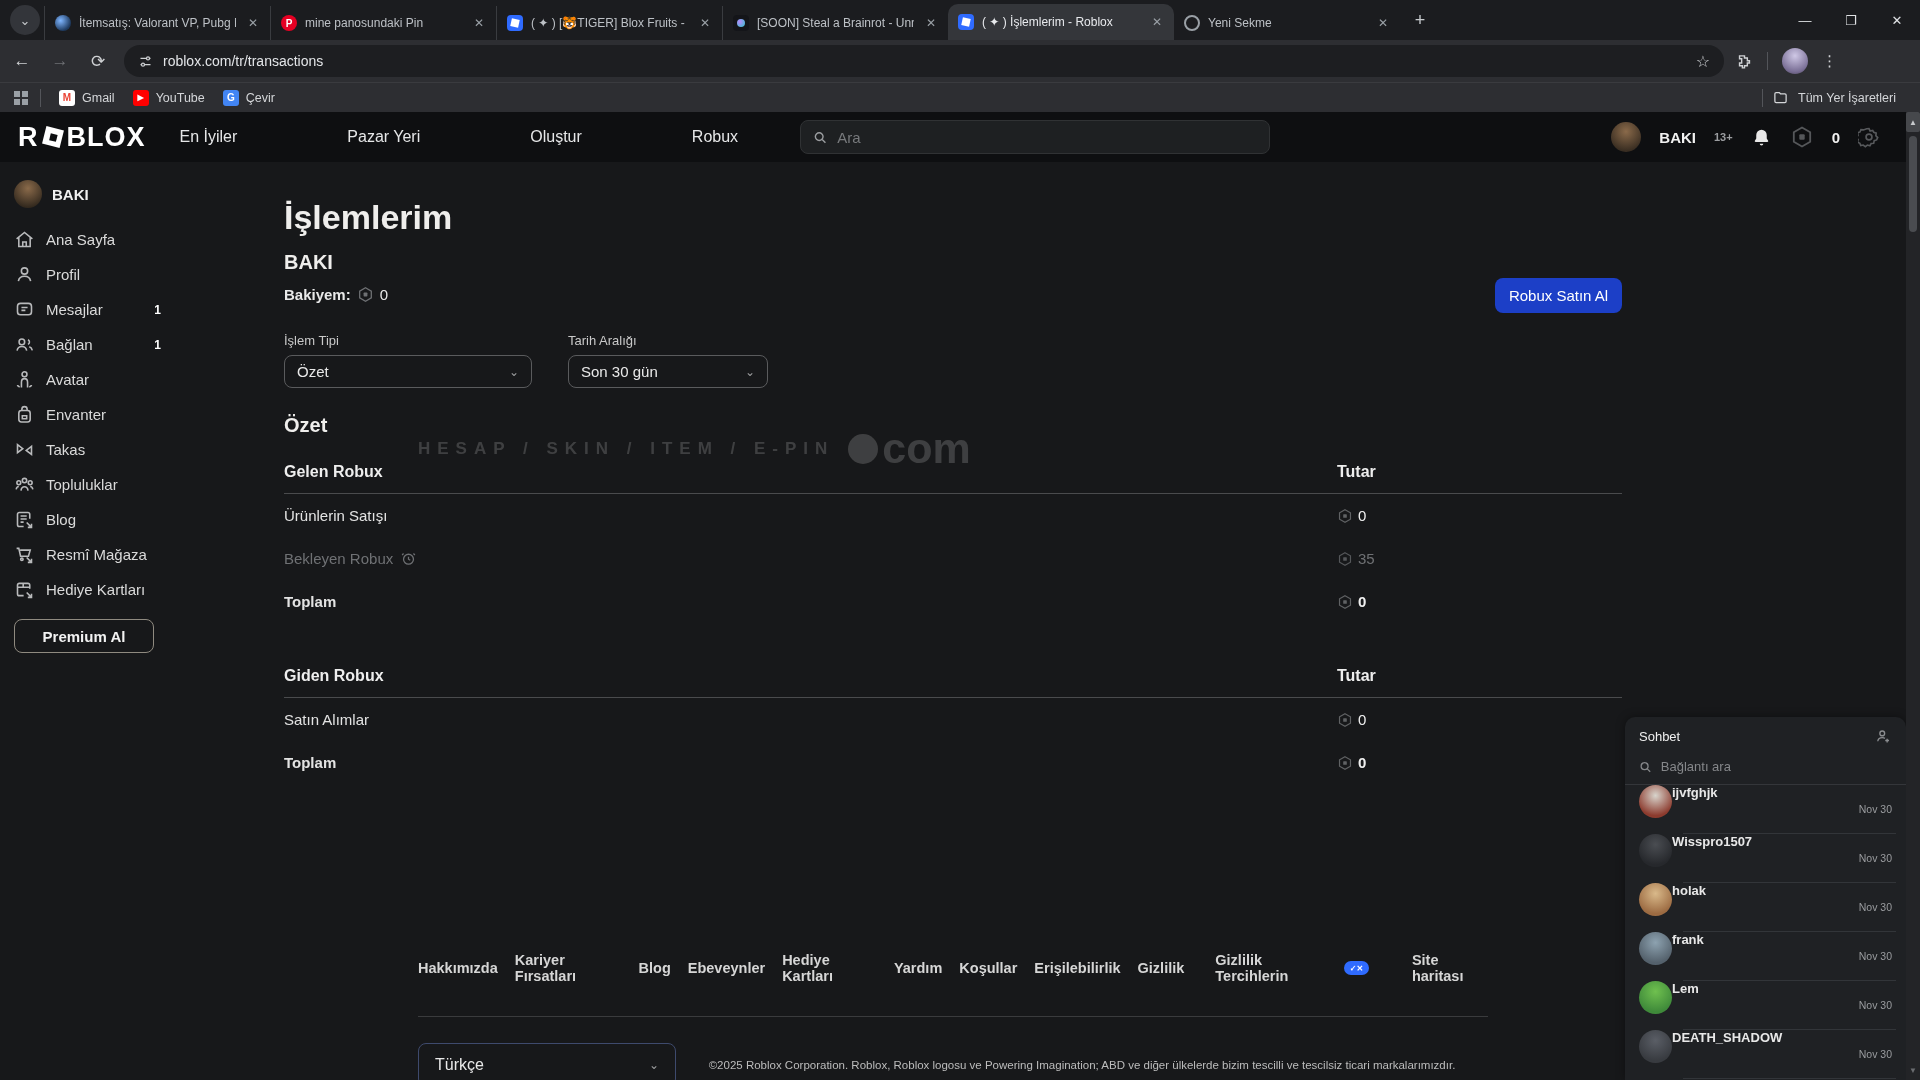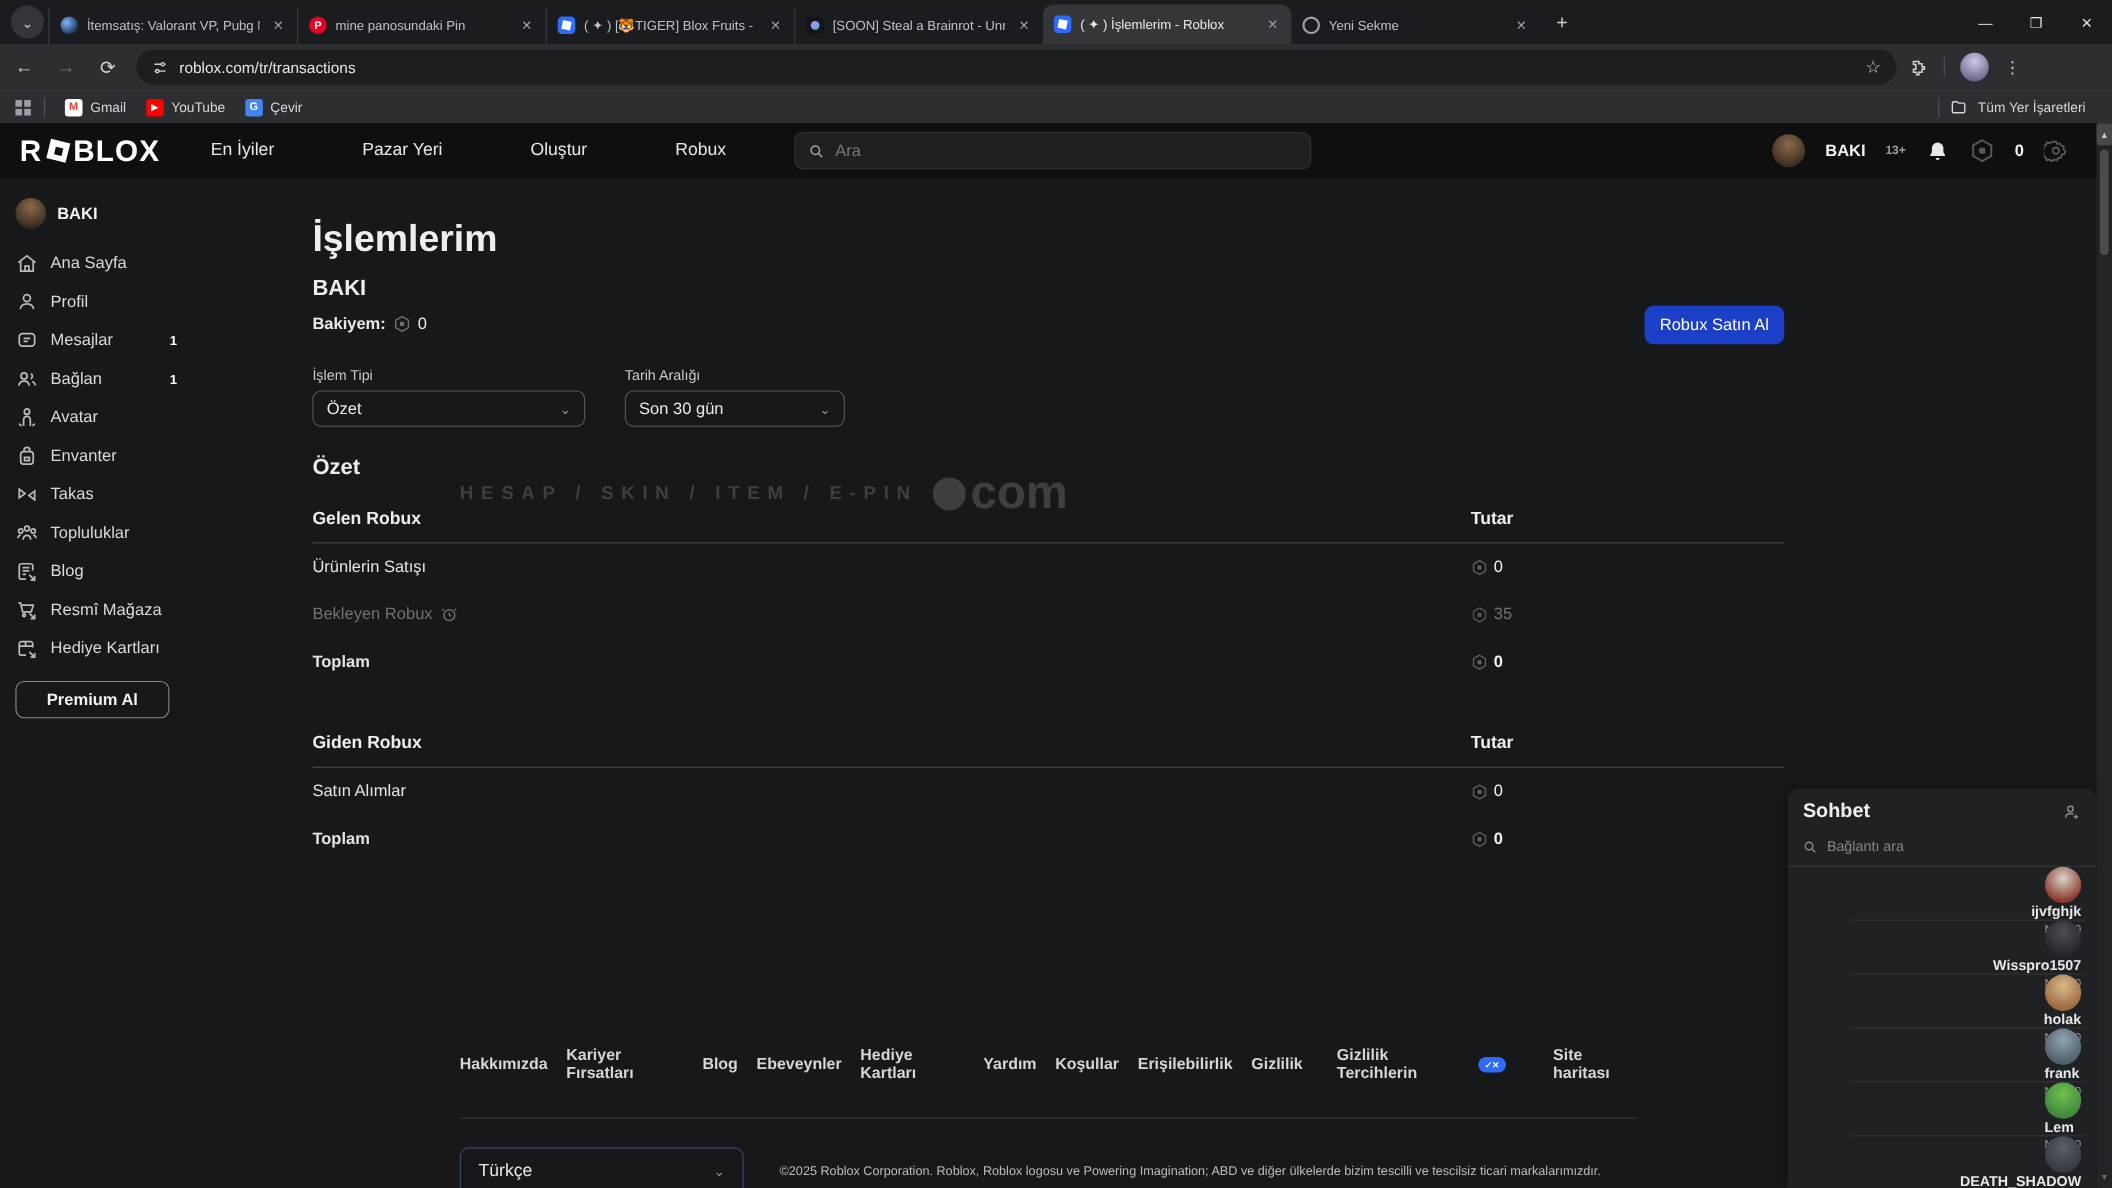--- a/index.html
+++ b/index.html
@@ -44,21 +44,21 @@
   .bm-tr { background:#4285f4; color:#fff; }
   .apps-grid { width:14px; height:14px; margin-left:14px; display:grid; grid-template-columns:6px 6px; grid-gap:2px; }
   .apps-grid i { background:#9aa0a6; width:6px; height:6px; }
   .bm-right { margin-left:auto; display:flex; align-items:center; gap:10px; margin-right:24px; }
 
   
   .rbx-header { position:absolute; top:112px; left:0; width:1920px; height:50px; background:#0e0f11; display:flex; align-items:center; z-index:6; }
   .rbx-logo { display:flex; align-items:center; gap:2px; margin-left:18px; color:#fff; font-weight:800; font-size:27px; letter-spacing:1px; }
   .logo-square { width:18px; height:18px; background:#fff; transform:rotate(14deg); position:relative; margin:0 3px; }
   .logo-square::after { content:""; position:absolute; inset:5.5px; background:#0e0f11; }
-  .rbx-nav { display:flex; margin-left:46px; gap:80px; }
+  .rbx-nav { display:flex; margin-left:34px; gap:110px; }
   .rbx-nav span { color:#e6e7e8; font-size:16px; font-weight:500; }
   .rbx-search { margin-left:62px; width:470px; height:34px; background:#1e2022; border:1px solid #303234; border-radius:8px; display:flex; align-items:center; padding:0 12px; gap:10px; }
   .rbx-search input { background:transparent; border:none; outline:none; color:#e6e7e8; font-size:15px; width:100%; font-family:"Liberation Sans", sans-serif; }
   .rbx-search input::placeholder { color:#77797c; }
   .rbx-right { margin-left:auto; display:flex; align-items:center; gap:18px; margin-right:40px; }
   .hdr-avatar { width:30px; height:30px; border-radius:50%; background:radial-gradient(circle at 50% 32%, #8a6a4a, #4a3категория0%, #3a2e22 75%); background:radial-gradient(circle at 50% 32%, #8a6a4a, #3a2e22 75%); }
   .hdr-user { color:#f1f1f1; font-weight:700; font-size:15px; }
   .age-badge { color:#9b9da0; font-size:11px; font-weight:700; }
   .hex { display:inline-flex; }
 
@@ -115,25 +115,25 @@
   .toggle-ic { width:27px; height:14px; border-radius:8px; background:#2f6bff; color:#fff; font-size:8px; display:flex; align-items:center; justify-content:center; gap:2px; }
   .sitemap { margin-left:26px; }
   .f-divider { margin-top:32px; border-top:1px solid #3a3b3d; }
   .f-bottom { margin-top:26px; display:flex; align-items:center; }
   .lang-select { width:258px; height:44px; border:1px solid #3e4a6d; border-radius:8px; display:flex; align-items:center; justify-content:space-between; padding:0 16px; color:#e9e9e9; font-size:16px; }
   .copyright { flex:1; text-align:center; color:#bcbcbc; font-size:11.5px; }
 
   
   .chat { position:absolute; left:1625px; top:717px; width:281px; height:363px; background:#1f2124; border-radius:10px 10px 0 0; z-index:10; box-shadow:0 0 10px rgba(0,0,0,.4); }
   .chat-head { display:flex; align-items:center; justify-content:space-between; padding:10px 14px 8px; }
-  .chat-title { color:#f0f0f0; font-size:18px; font-weight:700; }
+  .chat-title { color:#f0f0f0; font-size:13px; font-weight:400; }
   .chat-search { display:flex; align-items:center; gap:9px; padding:6px 14px 10px; border-bottom:1px solid #34363a; }
   .chat-search input { background:transparent; border:none; outline:none; color:#cfd0d2; font-size:13px; width:100%; font-family:"Liberation Sans", sans-serif; }
   .chat-search input::placeholder { color:#85878a; }
-  .contact { position:relative; height:49px; display:flex; align-items:flex-end; padding:0 14px; gap:0;flex-direction:column; }
+  .contact { position:relative; height:49px; display:flex; align-items:flex-start; padding:0 14px; gap:0; }
   .contact::after { content:""; position:absolute; left:58px; right:10px; bottom:0; border-bottom:1px solid #323539; }
   .c-avatar { width:33px; height:33px; border-radius:50%; flex:0 0 33px; }
   .c-body { flex:1; display:flex; flex-direction:column; gap:3px; }
   .c-name { color:#e8e8e8; font-size:13px; font-weight:700; }
   .c-date { align-self:flex-end; color:#9a9c9f; font-size:10.5px; }
 
   
   .scrollbar { position:absolute; right:0; top:112px; width:14px; height:968px; background:#232427; z-index:20; }
   .sb-up { width:14px; height:20px; display:flex; align-items:center; justify-content:center; background:#46484c; color:#c8cacd; font-size:8px; border-radius:2px; }
   .sb-thumb { width:8px; margin:4px auto 0; height:96px; background:#4a4c50; border-radius:4px; }

